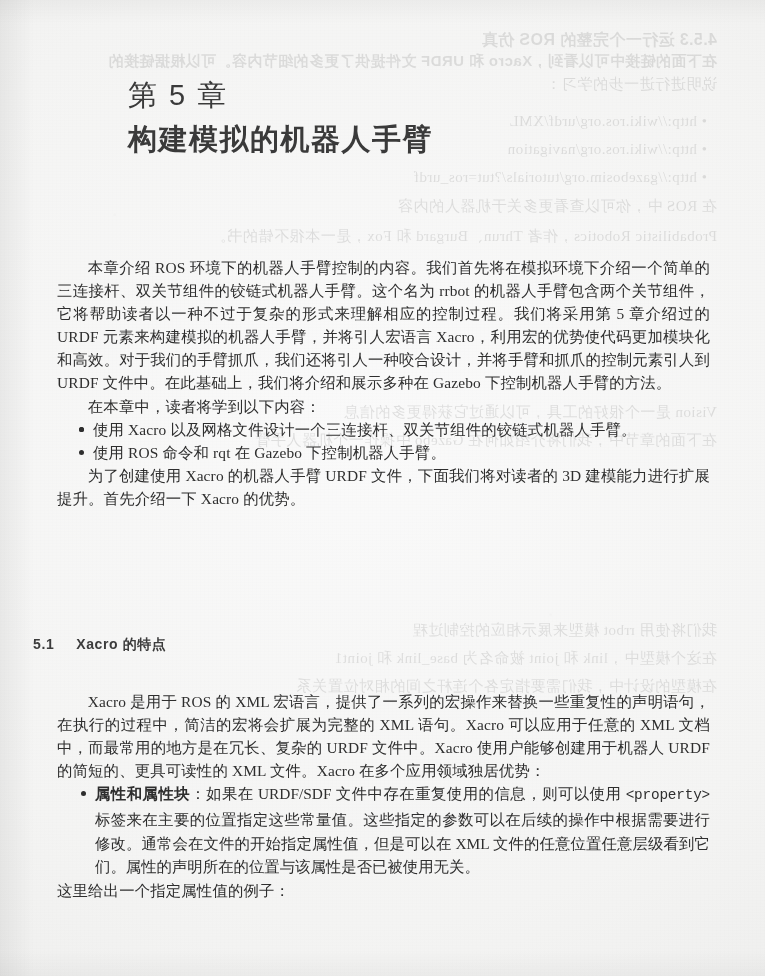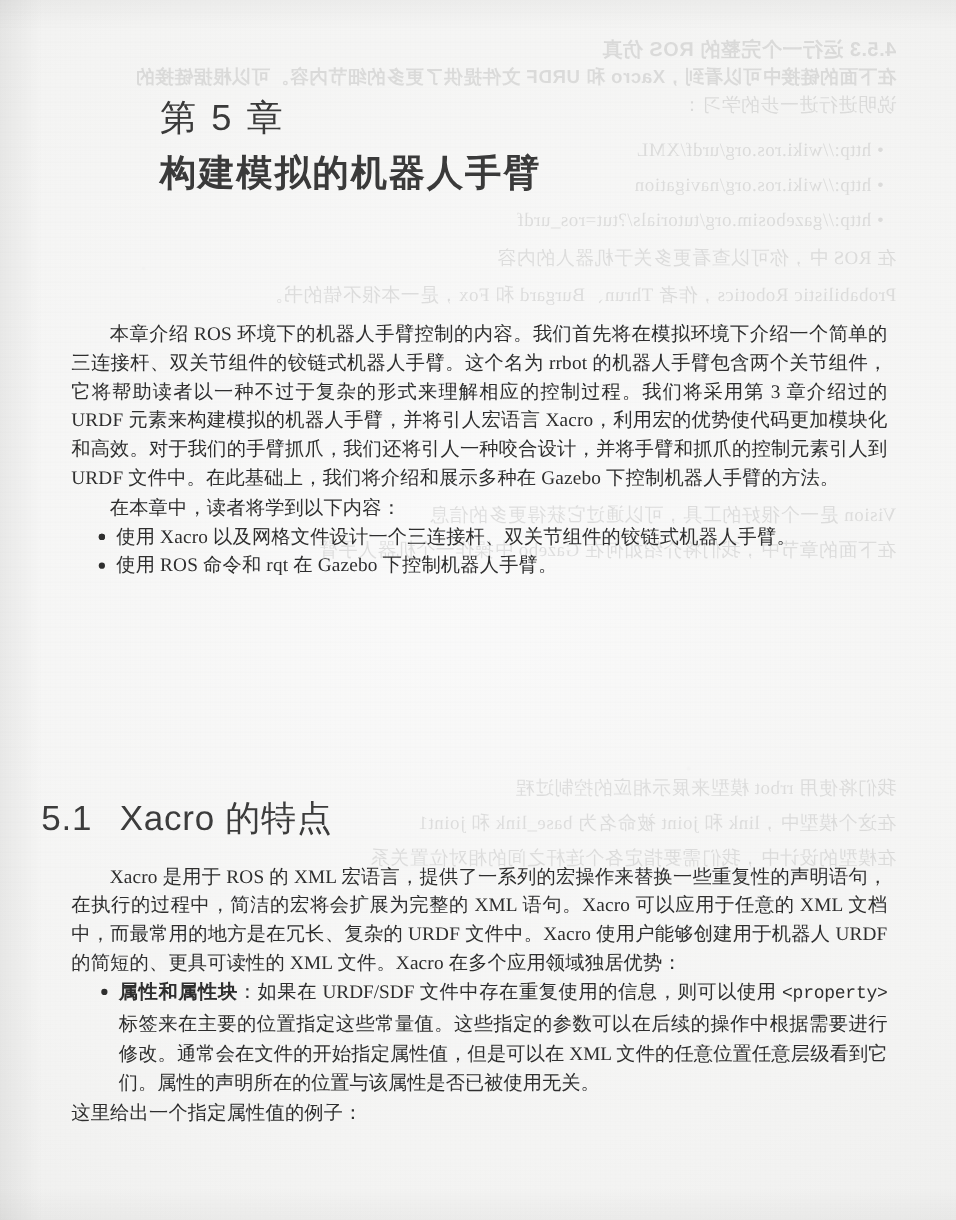--- a/index.html
+++ b/index.html
@@ -132,24 +132,25 @@
     border-radius: 50%;
     background: #2e2e2e;
   }
 
   
   .section-head {
     position: absolute;
     left: 33px;
     top: 636px;
     font-family: "Liberation Sans", "DejaVu Sans", sans-serif;
-    font-size: 28px;
+    font-size: 14px;
     color: #3c3c3c;
     letter-spacing: 0.6px;
     white-space: nowrap;
+    font-weight: bold;
   }
   .section-head .num { margin-right: 22px; }
 
   
   .section-body {
     position: absolute;
     left: 57px;
     top: 690px;
     width: 653px;
   }
@@ -232,27 +233,28 @@
   <div class="gutter"></div>
   <div class="edge-top"></div>
   <div class="edge-bottom"></div>
 
   <div class="chapter-head">
     <div class="chapter-number">第 5 章</div>
     <div class="chapter-title">构建模拟的机器人手臂</div>
   </div>
 
   <div class="body-col">
-    <p class="para">本章介绍 ROS 环境下的机器人手臂控制的内容。我们首先将在模拟环境下介绍一个简单的三连接杆、双关节组件的铰链式机器人手臂。这个名为 rrbot 的机器人手臂包含两个关节组件，它将帮助读者以一种不过于复杂的形式来理解相应的控制过程。我们将采用第 3 章介绍过的 URDF 元素来构建模拟的机器人手臂，并将引人宏语言 Xacro，利用宏的优势使代码更加模块化和高效。对于我们的手臂抓爪，我们还将引人一种咬合设计，并将手臂和抓爪的控制元素引人到 URDF 文件中。在此基础上，我们将介绍和展示多种在 Gazebo 下控制机器人手臂的方法。</p>
+    <p class="para">本章介绍 ROS 环境下的机器人手臂控制的内容。我们首先将在模拟环境下介绍一个简单的三连接杆、双关节组件的铰链式机器人手臂。这个名为 rrbot 的机器人手臂包含两个关节组件，它将帮助读者以一种不过于复杂的形式来理解相应的控制过程。我们将采用第 5 章介绍过的 URDF 元素来构建模拟的机器人手臂，并将引人宏语言 Xacro，利用宏的优势使代码更加模块化和高效。对于我们的手臂抓爪，我们还将引人一种咬合设计，并将手臂和抓爪的控制元素引人到 URDF 文件中。在此基础上，我们将介绍和展示多种在 Gazebo 下控制机器人手臂的方法。</p>
     <p class="para">在本章中，读者将学到以下内容：</p>
     <ul class="bullets">
       <li><span class="dot"></span></li>
       <li><span class="dot"></span><span>使用 Xacro 以及网格文件设计一个三连接杆、双关节组件的铰链式机器人手臂。</span></li>
       <li><span class="dot"></span><span>使用 ROS 命令和 rqt 在 Gazebo 下控制机器人手臂。</span></li>
     </ul>
+    <p class="para">为了创建使用 Xacro 的机器人手臂 URDF 文件，下面我们将对读者的 3D 建模能力进行扩展提升。首先介绍一下 Xacro 的优势。</p>
   </div>
 
   <div class="section-head">
     <span class="num">5.1</span><span>Xacro 的特点</span>
   </div>
 
   <div class="section-body">
     <p class="para">Xacro 是用于 ROS 的 XML 宏语言，提供了一系列的宏操作来替换一些重复性的声明语句，在执行的过程中，简洁的宏将会扩展为完整的 XML 语句。Xacro 可以应用于任意的 XML 文档中，而最常用的地方是在冗长、复杂的 URDF 文件中。Xacro 使用户能够创建用于机器人 URDF 的简短的、更具可读性的 XML 文件。Xacro 在多个应用领域独居优势：</p>
     <ul class="feat-list">
       <li>

